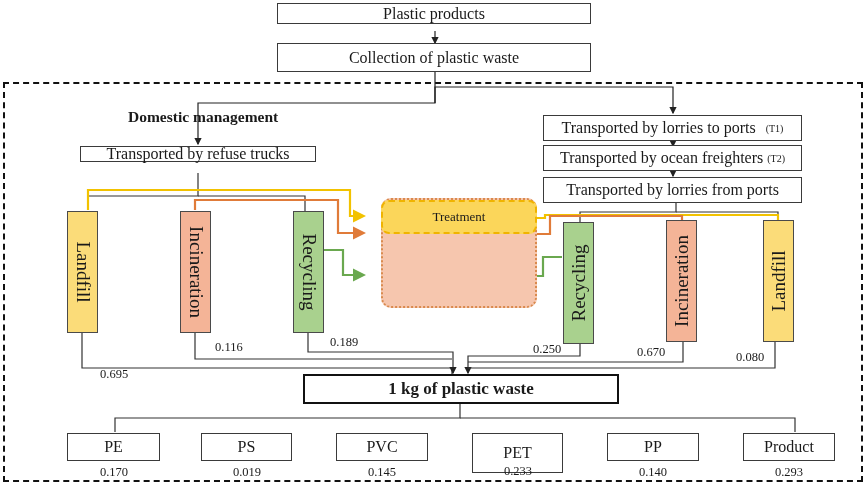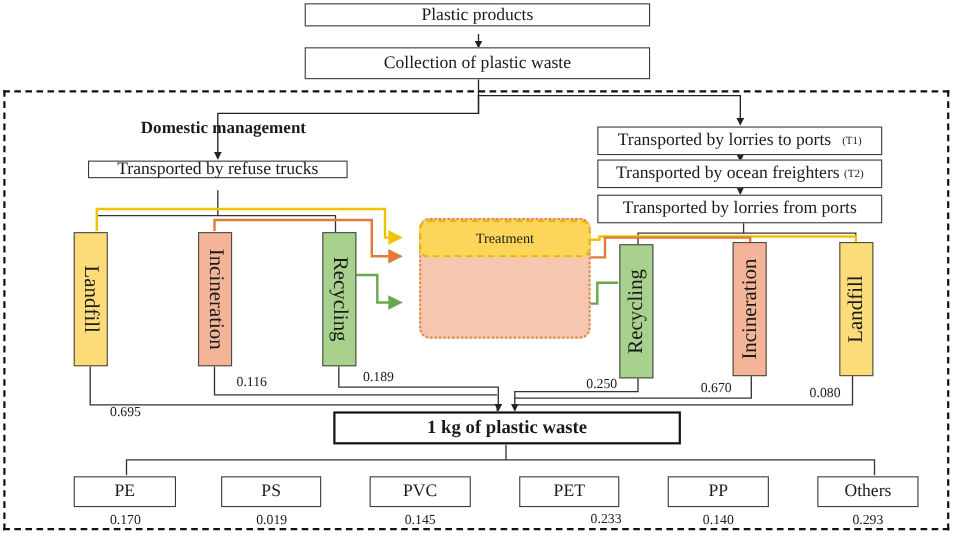--- a/index.html
+++ b/index.html
@@ -146,28 +146,28 @@
 
 <div class="box" style="left:67px;top:433px;width:93px;height:28px;">
     <span>PE</span>
   </div>
 <div class="box" style="left:201px;top:433px;width:91px;height:28px;">
     <span>PS</span>
   </div>
 <div class="box" style="left:336px;top:433px;width:92px;height:28px;">
     <span>PVC</span>
   </div>
-<div class="box" style="left:472px;top:433px;width:91px;height:28px;text-align:center;">
+<div class="box" style="left:472px;top:433px;width:91px;height:40px;text-align:center;">
     <span>PET</span>
   </div>
 <div class="box" style="left:607px;top:433px;width:92px;height:28px;">
     <span>PP</span>
   </div>
 <div class="box" style="left:743px;top:433px;width:92px;height:28px;">
-    <span>Others</span>
+    <span>Product</span>
   </div>
 
 <div class="cat-label" style="left:67px;top:465px;">0.170</div>
 <div class="cat-label" style="left:200px;top:465px;">0.019</div>
 <div class="cat-label" style="left:335px;top:465px;">0.145</div>
-<div class="cat-label" style="left:471px;top:464px;text-align:right;">0.233</div>
+<div class="cat-label" style="left:471px;top:464px;">0.233</div>
 <div class="cat-label" style="left:606px;top:465px;">0.140</div>
 <div class="cat-label" style="left:742px;top:465px;">0.293</div>
 
 </body></html>

